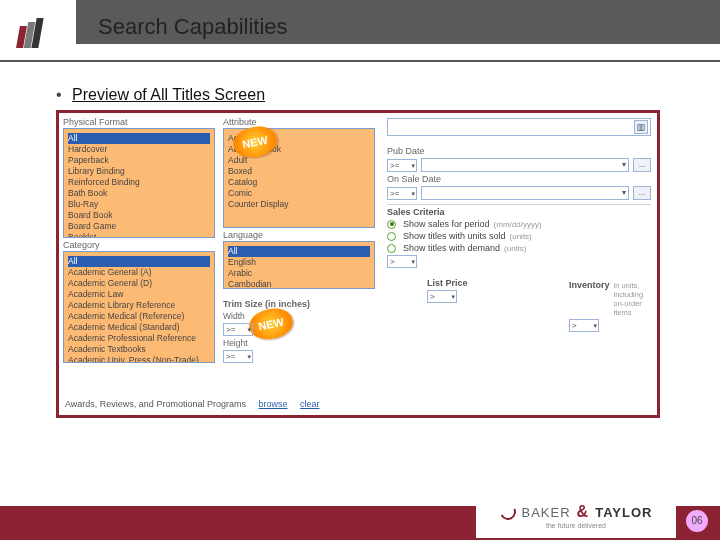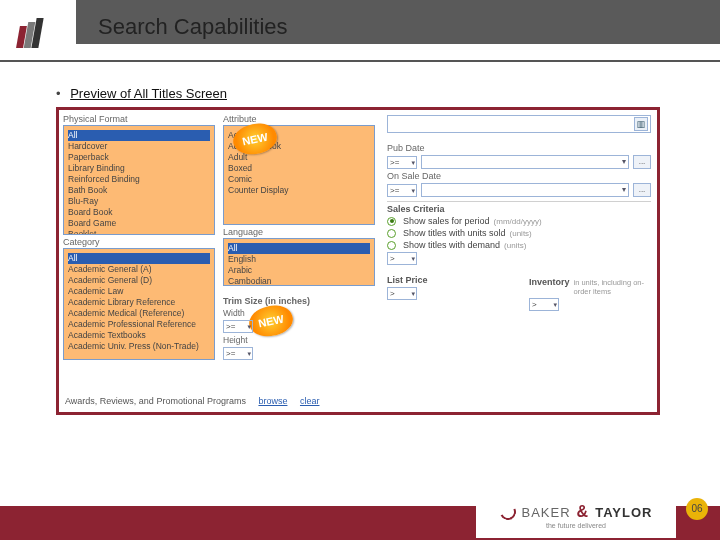--- a/index.html
+++ b/index.html
@@ -8,21 +8,21 @@
   .header-gray { position: absolute; left: 76px; top: 0; right: 0; height: 44px; background: #5a5a5a; }
   .header-title { position: absolute; left: 98px; top: 14px; font-size: 22px; color: #222; z-index: 2; }
   .logo { position: absolute; left: 18px; top: 18px; width: 36px; height: 36px; z-index: 3; }
   .logo span { display: inline-block; width: 7px; height: 30px; margin-right: 1px; transform: skewX(-10deg); }
   .logo .b1 { background: #8c2332; height: 22px; margin-top: 8px; }
   .logo .b2 { background: #7a7a7a; height: 26px; margin-top: 4px; }
   .logo .b3 { background: #333; height: 30px; }
   .header-divider { position: absolute; left: 0; right: 0; top: 60px; height: 2px; background: #555; }
 
   .content { padding: 20px 56px 0 56px; }
-  .bullet-row { font-size: 13px; margin-bottom: 6px; }
+  .bullet-row { font-size: 16px; margin-bottom: 6px; }
   .bullet-dot { color: #444; margin-right: 6px; }
   .bullet-text { color: #111; text-decoration: underline; }
 
   .screenshot { border: 3px solid #8c2332; background: #fff; width: 604px; height: 308px; overflow: hidden; font-size: 9px; color: #444; position: relative; }
   .cols { display: flex; height: 100%; }
   .col { border-right: 0; padding: 2px 4px; }
   .col1 { width: 160px; }
   .col2 { width: 160px; }
   .col3 { flex: 1; padding-left: 8px; padding-right: 6px; }
 
@@ -51,31 +51,31 @@
   .mini-combo { border: 1px solid #9cb4d8; width: 30px; height: 13px; font-size: 8px; line-height: 11px; padding: 0 2px; position: relative; }
   .mini-combo::after { content: "▾"; position: absolute; right: 1px; top: 0; font-size: 7px; color: #556; }
 
   .awards-row { position: absolute; left: 6px; bottom: 6px; font-size: 9px; color: #555; }
   .awards-row a { color: #2a5db0; text-decoration: underline; margin-left: 10px; cursor: default; }
 
   .top-right-field { border: 1px solid #9cb4d8; height: 18px; margin-top: 3px; position: relative; }
   .top-right-field .hist { position: absolute; right: 2px; top: 1px; width: 14px; height: 14px; border: 1px solid #9cb4d8; background: #eaf0f8; font-size: 9px; text-align: center; line-height: 12px; color: #356; }
 
   .lp-inv { display: flex; gap: 20px; margin-top: 4px; }
-  .lp-inv .half { flex: 1; }
+  .lp-inv .half { flex: 1; margin-left: 40px; }
 
   .footer { position: absolute; left: 0; right: 0; bottom: 0; height: 52px; }
   .footer-band { position: absolute; left: 0; bottom: 0; width: 100%; height: 34px; background: #8c2332; }
   .footer-logo-wrap { position: absolute; right: 46px; bottom: 4px; width: 196px; height: 40px; background: #fff; display: flex; align-items: center; justify-content: center; flex-direction: column; box-shadow: 0 0 0 2px #fff; }
   .bt-logo { display: flex; align-items: center; gap: 6px; font-size: 13px; letter-spacing: 1px; color: #666; }
   .bt-logo .amp { color: #8c2332; font-weight: bold; font-size: 16px; }
   .bt-logo .strong { color: #333; font-weight: bold; }
   .bt-tag { font-size: 7px; color: #888; margin-top: 1px; }
   .bt-swoosh { width: 16px; height: 16px; border: 2px solid #8c2332; border-radius: 50%; border-top-color: transparent; border-left-color: transparent; transform: rotate(20deg); }
-  .page-num { position: absolute; right: 12px; bottom: 20px; width: 22px; height: 22px; background: #eab308; border-radius: 50%; font-size: 10px; text-align: center; line-height: 22px; color: #444; }
+  .page-num { position: absolute; right: 12px; bottom: 8px; width: 22px; height: 22px; background: #f0abfc; border-radius: 50%; font-size: 10px; text-align: center; line-height: 22px; color: #444; }
 </style>
 </head>
 <body>
 
 <div class="header">
   <div class="header-gray"></div>
   <div class="logo">
     <span class="b1"></span><span class="b2"></span><span class="b3"></span>
   </div>
   <div class="header-title">Search Capabilities</div>
@@ -109,34 +109,36 @@
           <div>Booklet</div>
         </div>
         <div class="panel-label">Category</div>
         <div class="listbox lb-bot">
           <div class="sel">All</div>
           <div>Academic General (A)</div>
           <div>Academic General (D)</div>
           <div>Academic Law</div>
           <div>Academic Library Reference</div>
           <div>Academic Medical (Reference)</div>
+          <div>Academic Medical (Standard)</div>
           <div>Academic Professional Reference</div>
           <div>Academic Textbooks</div>
           <div>Academic Univ. Press (Non-Trade)</div>
 
         </div>
       </div>
 
       <div class="col col2">
         <div class="panel-label">Attribute</div>
         <div class="listbox lb-top">
           <div>Activity</div>
           <div>Address Book</div>
           <div>Adult</div>
           <div>Boxed</div>
+          <div>Catalog</div>
           <div>Comic</div>
           <div>Counter Display</div>
         </div>
         <div class="panel-label">Language</div>
         <div class="listbox lb-lang">
           <div class="sel">All</div>
           <div>English</div>
           <div>Arabic</div>
           <div>Cambodian</div>
         </div>

